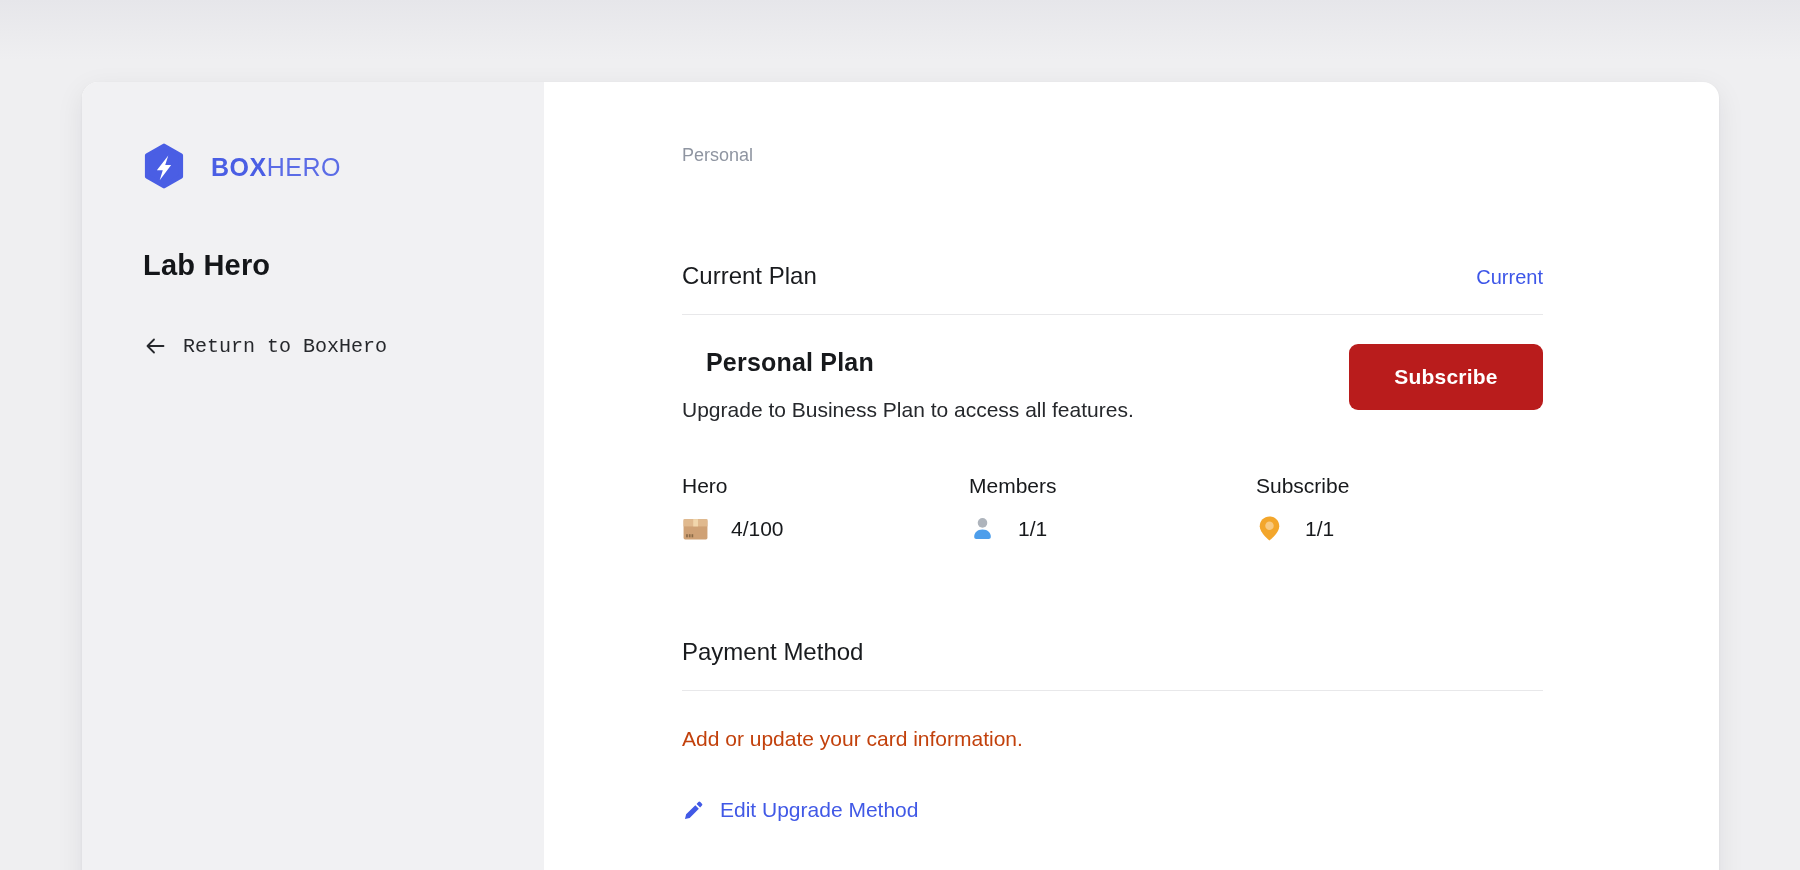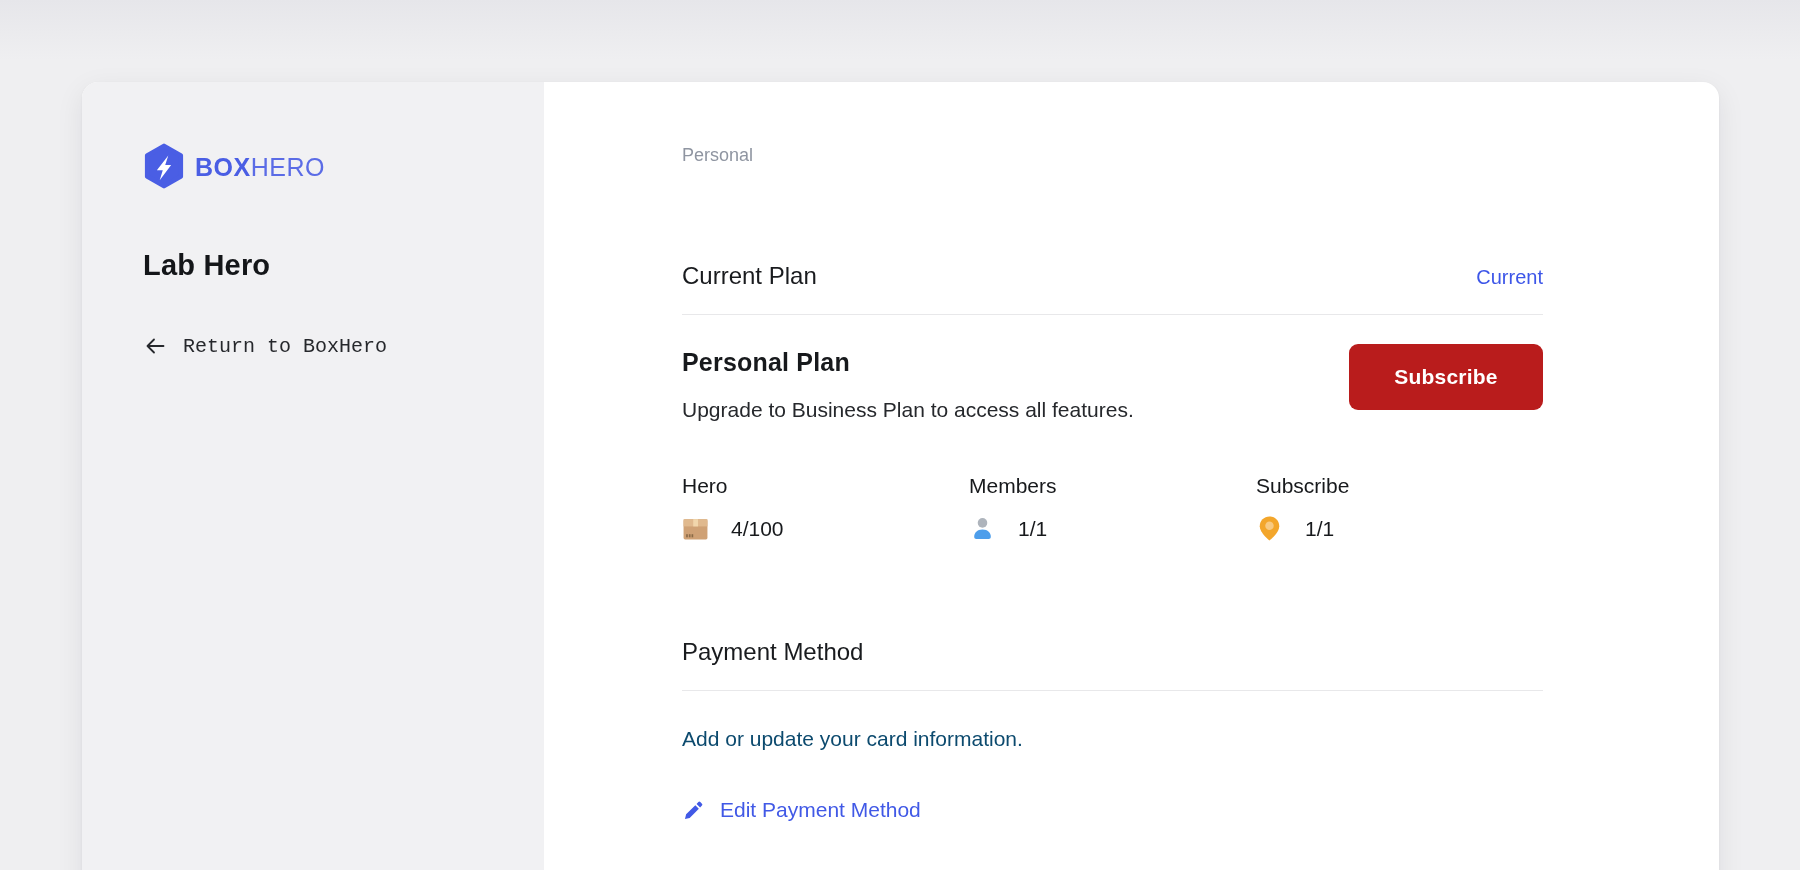--- a/index.html
+++ b/index.html
@@ -14,54 +14,54 @@
     position:absolute; left:82px; top:82px; width:1637px; height:820px;
     background:#ffffff; border-radius:16px;
     box-shadow:0 8px 28px rgba(25,28,40,0.08), 0 1px 3px rgba(25,28,40,0.05);
     display:flex; overflow:hidden;
   }
   
   .sidebar {
     width:462px; flex-shrink:0; background:#f1f1f3;
     padding:61px 30px 0 61px;
   }
-  .logo-row { display:flex; align-items:center; gap:10px; }
+  .logo-row { display:flex; align-items:center; gap:26px; }
   .wordmark { font-size:25px; letter-spacing:0.5px; line-height:1; padding-top:2px; }
   .wm-box  { font-weight:700; color:#4a5ee4; }
   .wm-hero { font-weight:400; color:#5b6ce6; }
   .workspace { margin-top:60px; font-size:29px; font-weight:700; color:#141619; letter-spacing:0.2px; }
   .return-link {
     margin-top:52px; display:flex; align-items:center; gap:16px;
     font-size:20px; color:#26282c; text-decoration:none; cursor:pointer; width:max-content;font-family:Liberation Mono, monospace;
   }
   
   .main { flex:1; padding:63px 182px 0 138px; }
   .page-label { font-size:18px; color:#8f95a1; }
   .section-header {
     display:flex; justify-content:space-between; align-items:baseline;
     padding-bottom:24px; border-bottom:1px solid #e8e8ea;
   }
   .section-title { font-size:24px; font-weight:500; color:#191b1e; }
   .current-plan-section { margin-top:96px; }
   .link { font-size:20px; font-weight:500; color:#3d56e8; text-decoration:none; cursor:pointer; }
   .plan-row { margin-top:33px; display:flex; justify-content:space-between; align-items:flex-start; }
-  .plan-name { font-size:25px; font-weight:700; color:#17191c; letter-spacing:0.2px; }
+  .plan-name { font-size:25px; font-weight:700; color:#17191c; letter-spacing:0.2px;margin-left:24px; }
   .plan-desc { margin-top:21px; font-size:21px; color:#26282c; }
   .subscribe-btn {
     width:194px; height:66px; margin-top:-4px; border:none; border-radius:9px;
     background:#b91c1c; color:#ffffff; font-family:"Liberation Sans",sans-serif;
     font-size:21px; font-weight:700; cursor:pointer; letter-spacing:0.2px;
   }
   .stats-row { margin-top:52px; display:flex; }
   .stat { width:287px; }
   .stat-label { font-size:21px; font-weight:500; color:#17191c; }
   .stat-value-row { margin-top:17px; display:flex; align-items:center; gap:22px; }
   .stat-value { font-size:21px; color:#17191c; }
   .payment-section { margin-top:96px; }
-  .muted { margin-top:36px; font-size:21px; color:#0c4a6e; }
+  .muted { margin-top:36px; font-size:21px; color:#c2410c; }
   .edit-link {
     margin-top:47px; display:flex; align-items:center; gap:15px;
     font-size:21px; font-weight:500; color:#4159e6; text-decoration:none; cursor:pointer; width:max-content;
   }
   .icon { display:block; flex-shrink:0; }
 </style>
 </head>
 <body>
 
 <div class="card">
@@ -150,18 +150,18 @@
         <span class="section-title">Payment Method</span>
       </div>
 
       <p class="muted">Add or update your card information.</p>
 
       <a class="edit-link">
         <svg class="icon" width="23" height="23" viewBox="0 0 24 24">
           <path d="M13.9 6.4l3.7 3.7L8 19.7l-4.9 1.2 1.2-4.9 9.6-9.6z" fill="#4159e6"></path>
           <path d="M15.2 5.1l1.9-1.9a1.4 1.4 0 012 0l1.7 1.7a1.4 1.4 0 010 2l-1.9 1.9-3.7-3.7z" fill="#4159e6"></path>
         </svg>
-        <span>Edit Payment Method</span>
+        <span>Edit Upgrade Method</span>
       </a>
     </section>
 
   </main>
 </div>
 
 </body></html>

